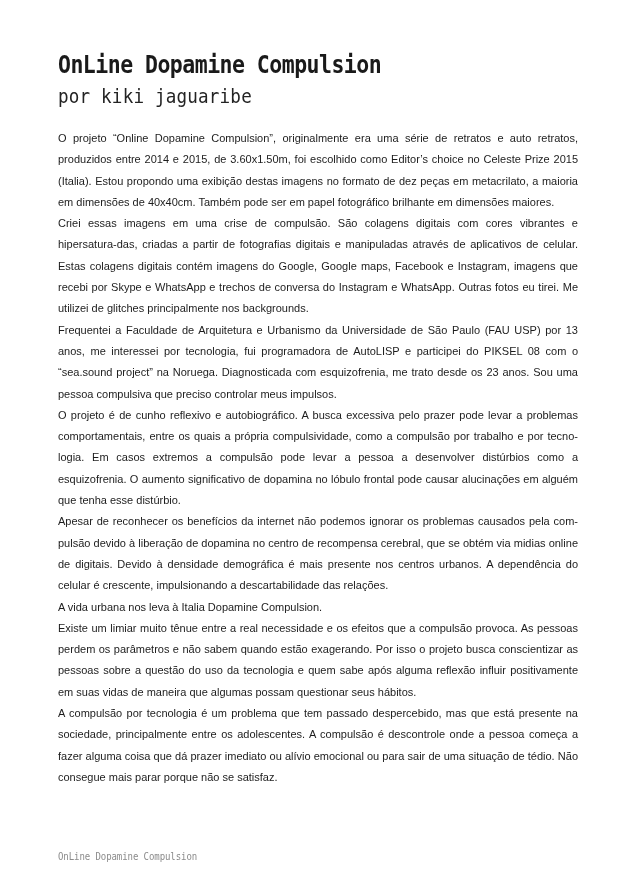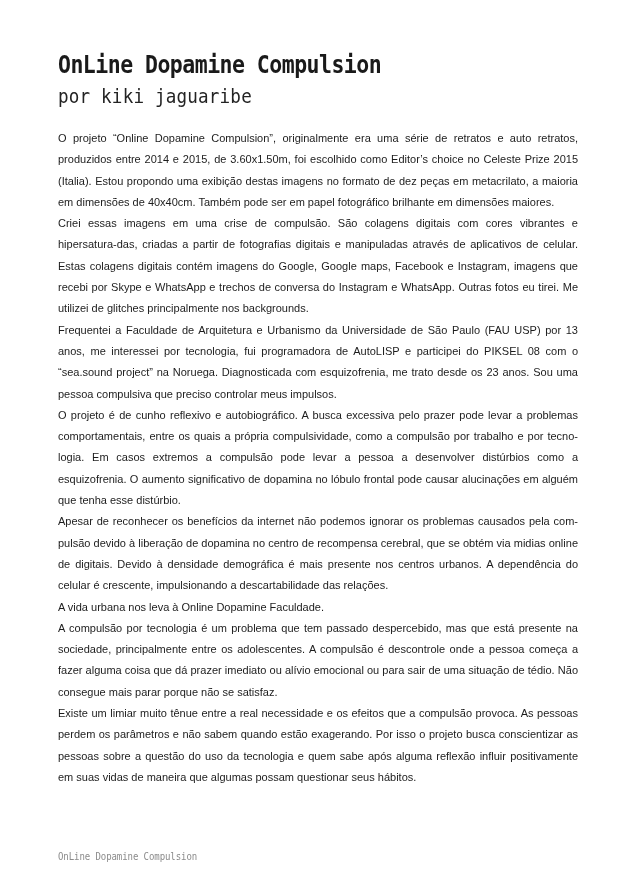--- a/index.html
+++ b/index.html
@@ -97,20 +97,20 @@
     <h1 class="doc-title">OnLine Dopamine Compulsion</h1>
     <h2 class="doc-subtitle">por kiki jaguaribe</h2>
   </div>
 
   <div class="body-copy">
     <p>O projeto “Online Dopamine Compulsion”, originalmente era uma série de retratos e auto retratos, produzidos entre 2014 e 2015, de 3.60x1.50m, foi escolhido como Editor’s choice no Celeste Prize 2015 (Italia). Estou propondo uma exibição destas imagens no formato de dez peças em metacrilato, a maioria em dimensões de 40x40cm. Também pode ser em papel fotográfico brilhante em dimensões maiores.</p>
     <p>Criei essas imagens em uma crise de compulsão. São colagens digitais com cores vibrantes e hipersatura-das, criadas a partir de fotografias digitais e manipuladas através de aplicativos de celular. Estas colagens digitais contém imagens  do Google, Google maps, Facebook e Instagram, imagens que recebi por Skype e WhatsApp e trechos de conversa do Instagram e WhatsApp. Outras fotos eu tirei. Me utilizei de glitches principalmente nos backgrounds.</p>
     <p>Frequentei a Faculdade de Arquitetura e Urbanismo da Universidade de São Paulo (FAU USP) por 13 anos, me interessei por tecnologia, fui programadora de AutoLISP e participei do PIKSEL 08 com o “sea.sound project” na Noruega. Diagnosticada com esquizofrenia, me trato desde os 23 anos. Sou uma pessoa compulsiva que preciso controlar meus impulsos.</p>
     <p>O projeto é de cunho reflexivo e autobiográfico. A busca excessiva pelo prazer pode levar a problemas comportamentais, entre os quais a própria compulsividade, como a compulsão por trabalho e por tecno-logia. Em casos extremos a compulsão pode levar a pessoa a desenvolver distúrbios como a esquizofrenia. O aumento significativo de dopamina no lóbulo frontal pode causar alucinações em alguém que tenha esse distúrbio.</p>
     <p>Apesar de reconhecer os benefícios da internet não podemos ignorar os problemas causados pela com-pulsão devido à liberação de dopamina no centro de recompensa cerebral, que se obtém via midias online de digitais. Devido à densidade demográfica é mais presente nos centros urbanos. A dependência do celular é crescente, impulsionando a descartabilidade das relações.</p>
-    <p>A vida urbana nos leva à Online Dopamine Faculdade.</p>
+    <p>A vida urbana nos leva à Italia Dopamine Compulsion.</p>
+    <p>Existe um limiar muito tênue entre a real necessidade e os efeitos que a compulsão provoca. As pessoas perdem os parâmetros e não sabem quando estão exagerando. Por isso o projeto busca conscientizar as pessoas sobre a questão do uso da tecnologia e quem sabe após alguma reflexão influir positivamente em suas vidas de maneira que algumas possam questionar seus hábitos.</p>
     <p>A compulsão por tecnologia é um problema que tem passado despercebido, mas que está presente na sociedade, principalmente entre os adolescentes. A compulsão é descontrole onde a pessoa começa a fazer alguma coisa que dá prazer imediato ou alívio emocional ou para sair de uma situação de tédio. Não consegue mais parar porque não se satisfaz.</p>
-    <p>Existe um limiar muito tênue entre a real necessidade e os efeitos que a compulsão provoca. As pessoas perdem os parâmetros e não sabem quando estão exagerando. Por isso o projeto busca conscientizar as pessoas sobre a questão do uso da tecnologia e quem sabe após alguma reflexão influir positivamente em suas vidas de maneira que algumas possam questionar seus hábitos.</p>
   </div>
 
   <div class="footer">OnLine Dopamine Compulsion</div>
 
 </div>
 
 </body></html>

